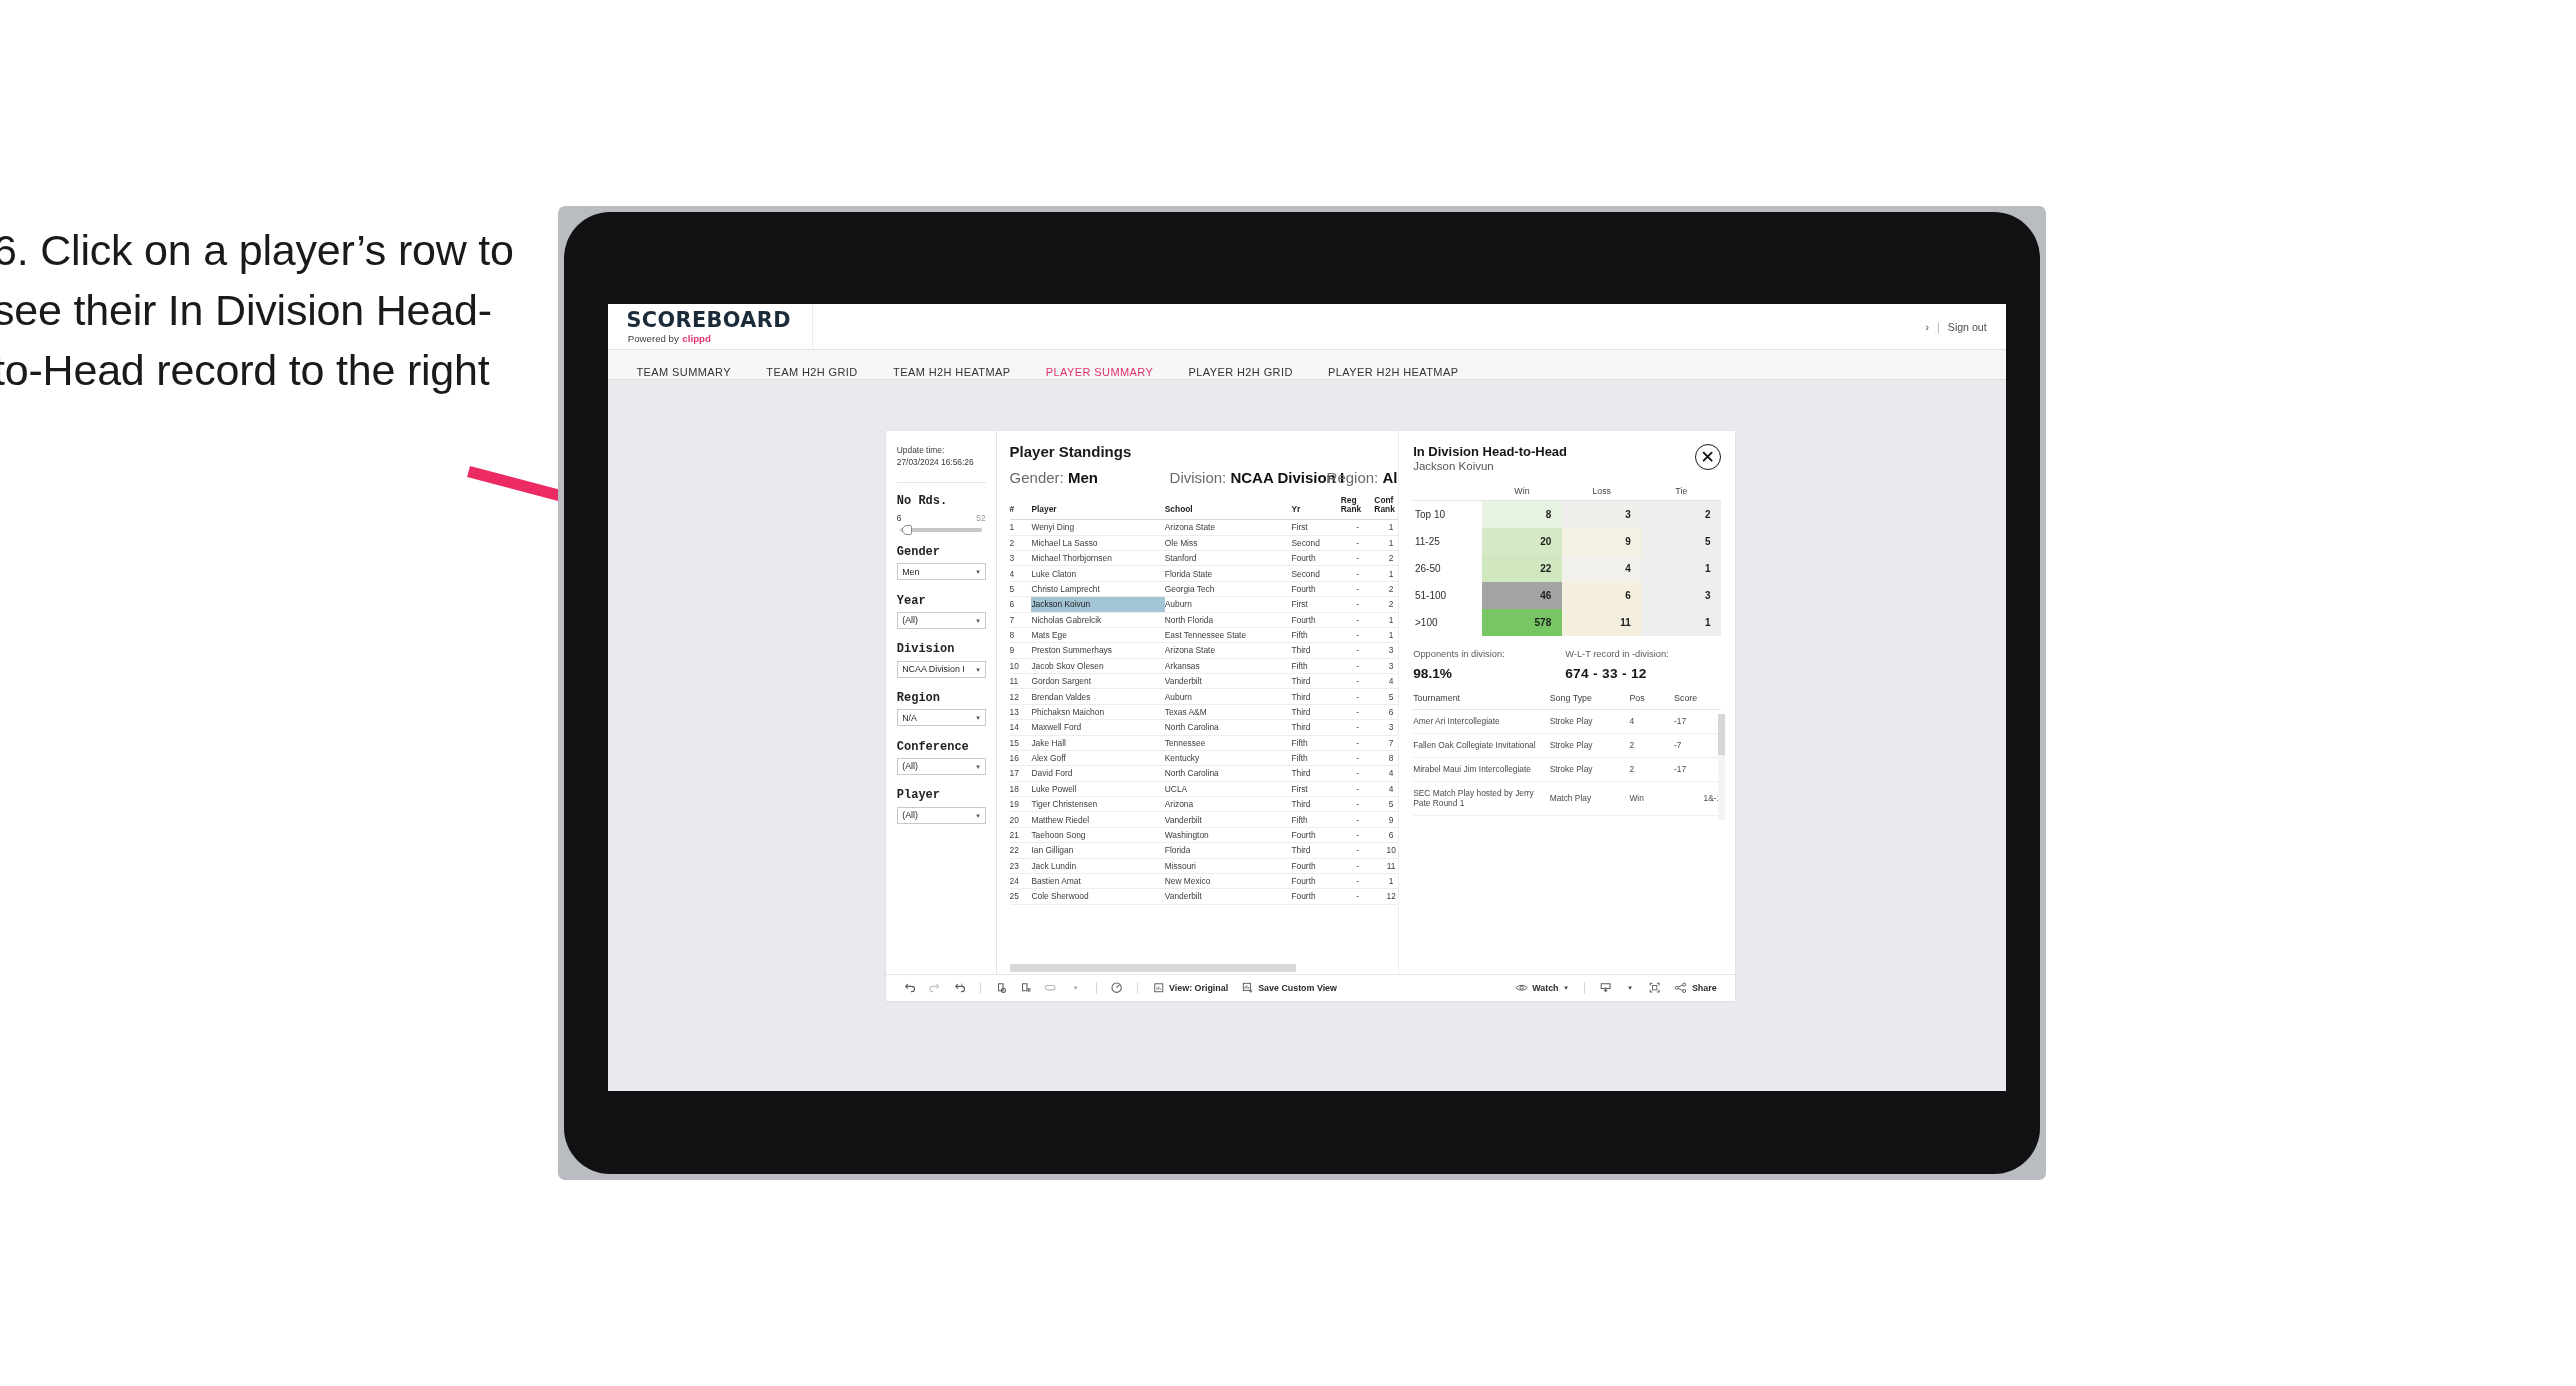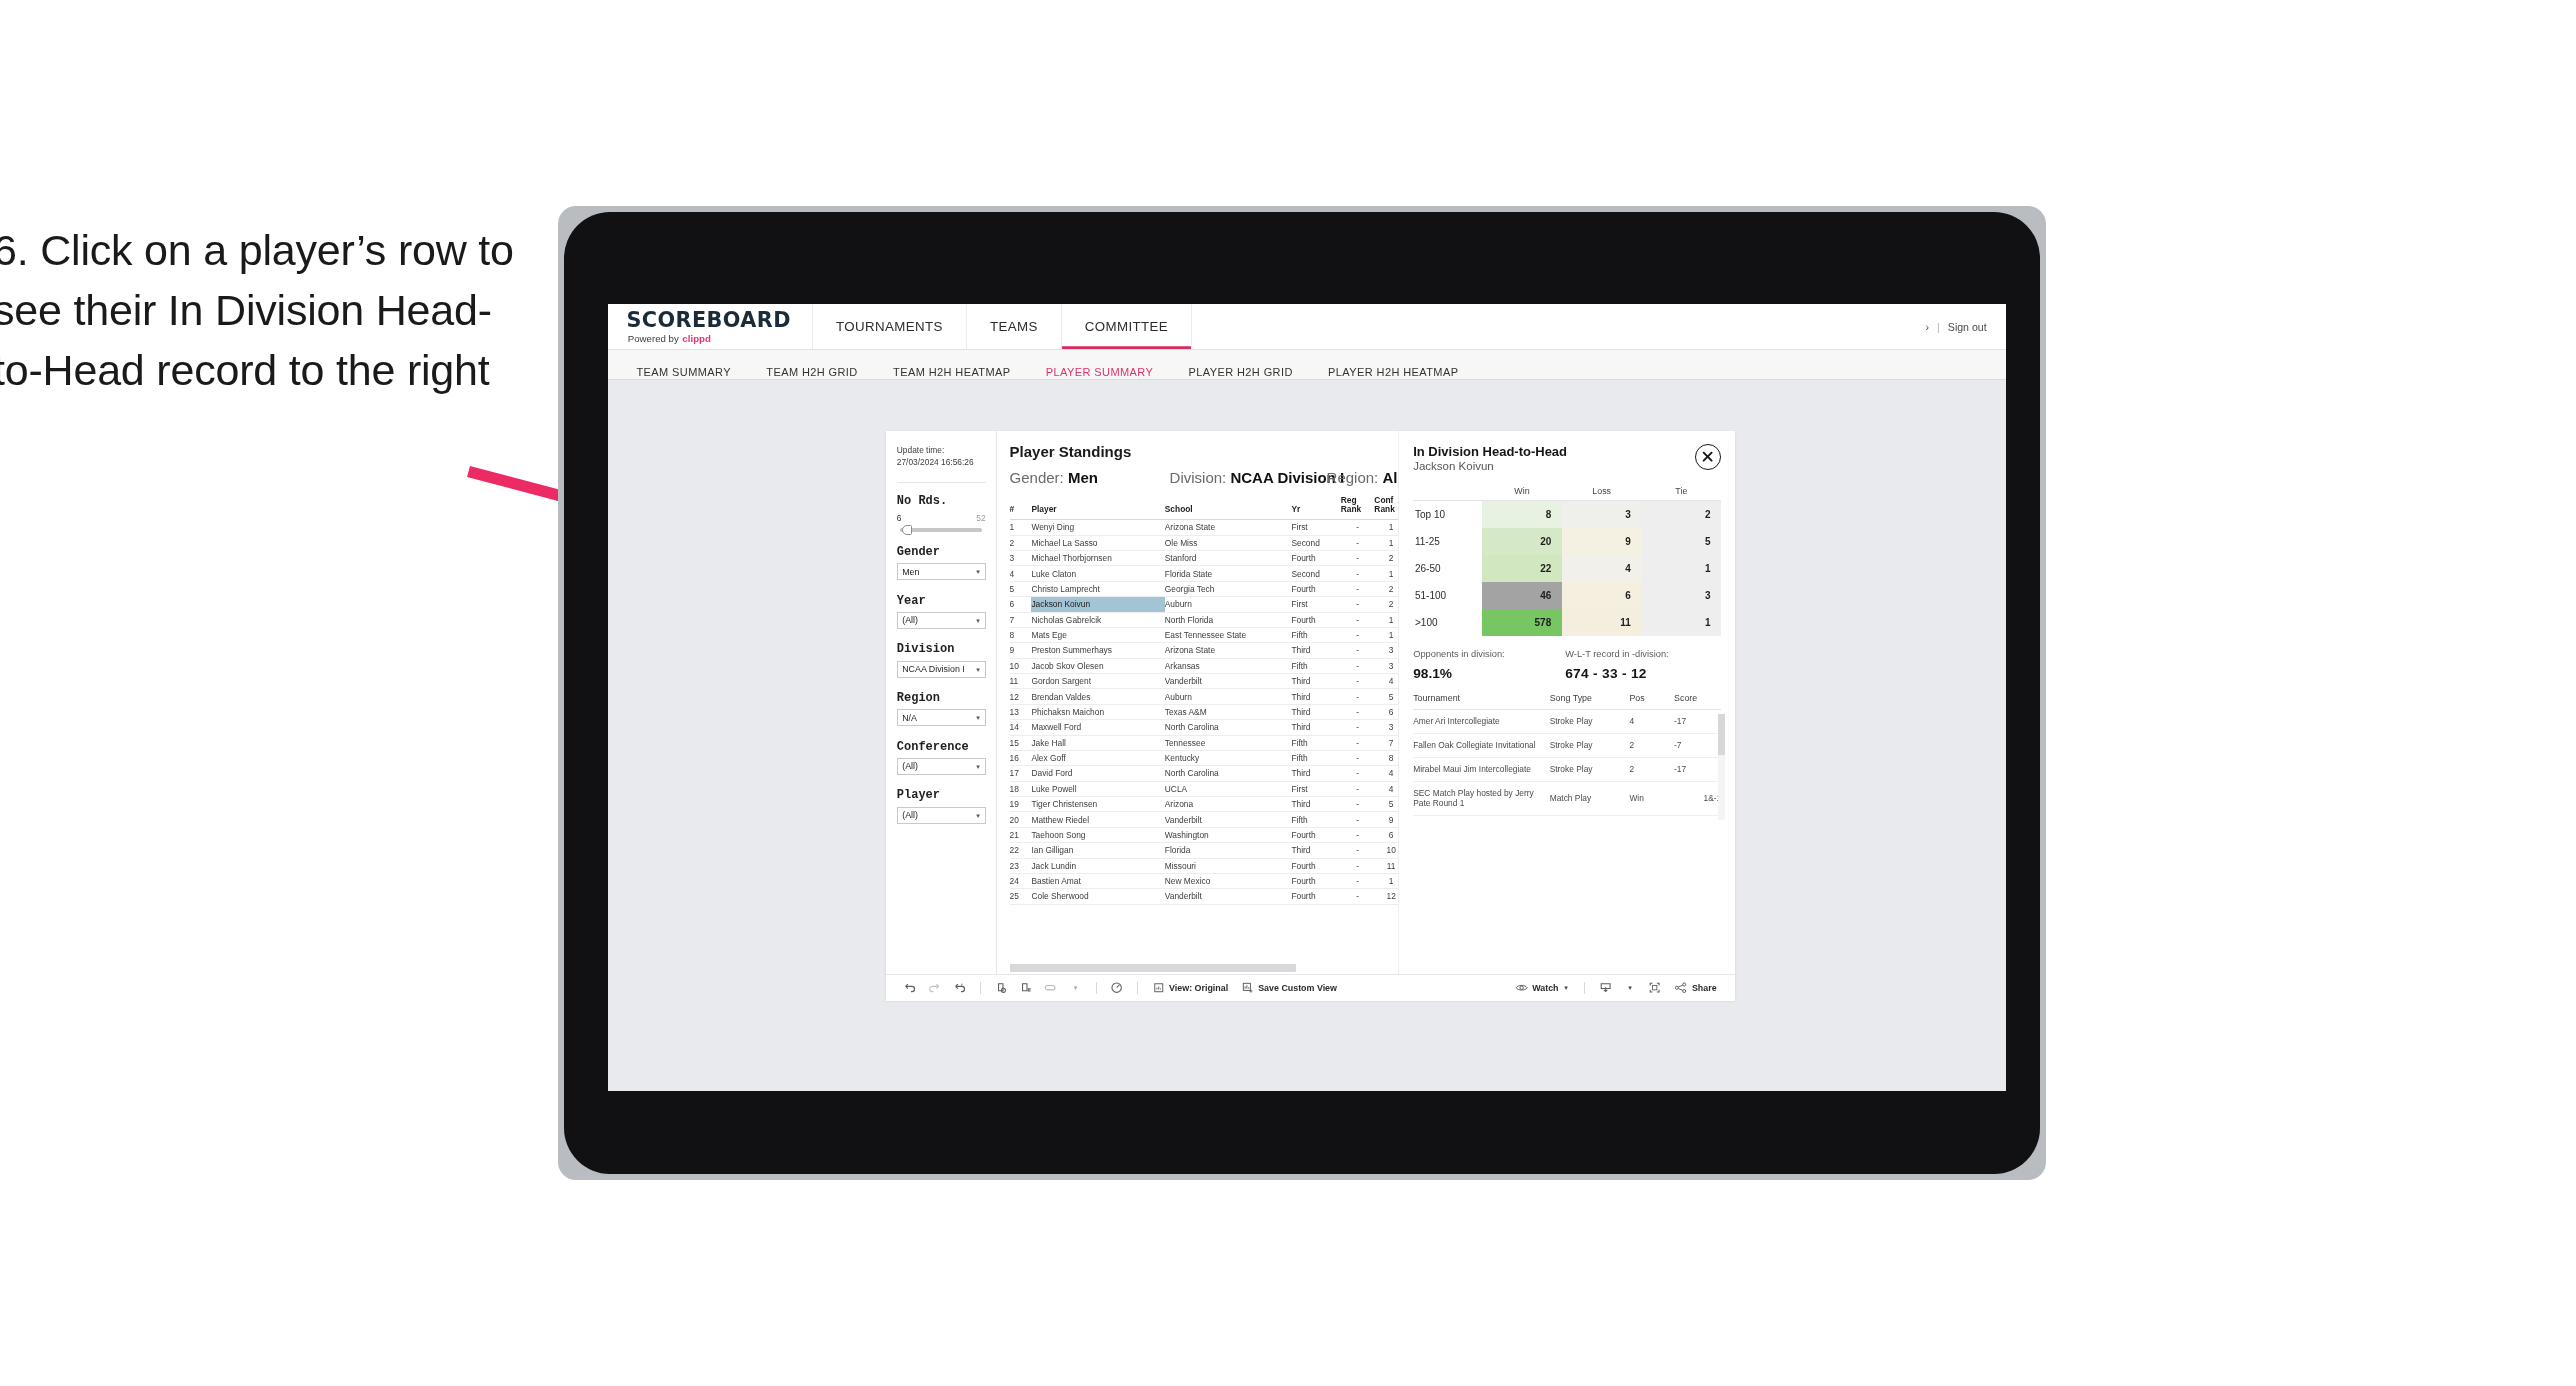--- a/index.html
+++ b/index.html
@@ -23,21 +23,21 @@
     font-family: "Liberation Sans", sans-serif;
   }
   .arrow-svg { position: absolute; left: 461px; top: 452px; }
 
   
   .tablet {
     position: absolute;
     left: 558px; top: 206px;
     width: 1488px; height: 974px;
     background: #b9bcc0;
-    border-radius: 18px;
+    border-radius: 7px;
     padding: 6.2px;
   }
   .tablet-inner {
     width: 100%; height: 100%;
     background: #111113;
     border-radius: 46px;
     position: relative;
     display: flex; align-items: center; justify-content: center;
   }
   .screen {
@@ -354,25 +354,20 @@
     <div class="tablet-inner">
       <div class="screen">
 
         <div class="app-header">
           <div class="brand">
             <div class="brand-name">SCOREBOARD</div>
             <div class="brand-sub">
               <span>Powered by</span>
               <span class="clippd">clippd</span>
             </div>
-          </div>
-          <div class="nav-tabs">
-            <div class="nav-tab">TOURNAMENTS</div>
-            <div class="nav-tab">TEAMS</div>
-            <div class="nav-tab active">COMMITTEE</div>
           </div>
           <div class="header-right">
             <span>›</span>
             <span class="hr-sep">|</span>
             <span>Sign out</span>
           </div>
         </div>
 
         <div class="subtabs">
           <div class="subtab">TEAM SUMMARY</div>

